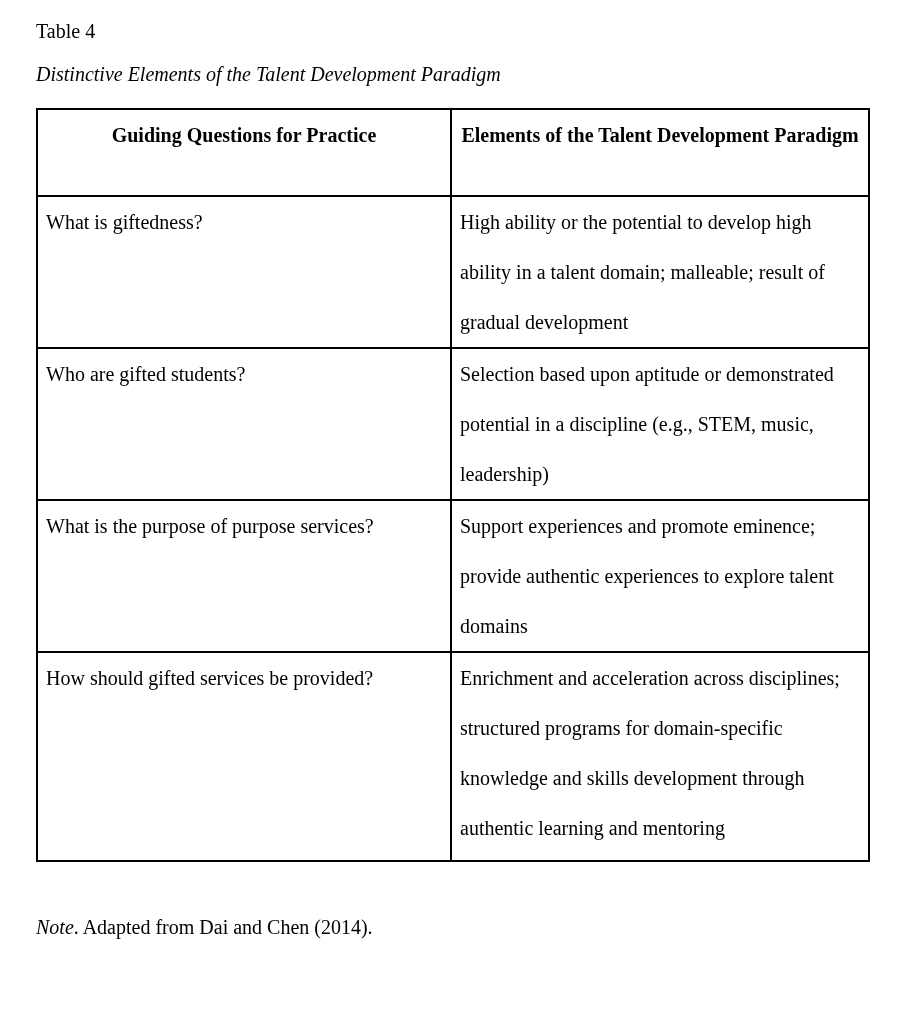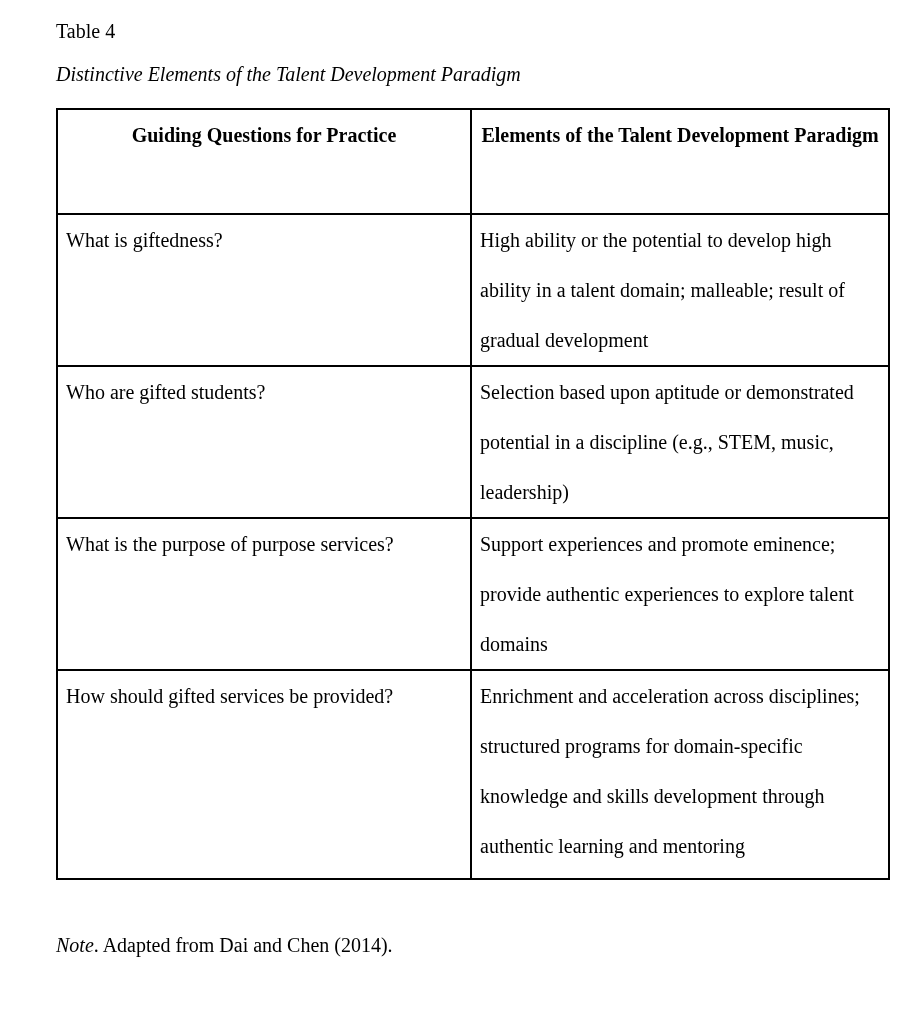--- a/index.html
+++ b/index.html
@@ -7,21 +7,21 @@
     padding: 0;
     background: #ffffff;
     color: #000000;
     font-family: "Liberation Serif", "DejaVu Serif", serif;
   }
   .page {
     position: relative;
     width: 906px;
     height: 1024px;
     box-sizing: border-box;
-    padding: 20px 36px 0 56px;
+    padding: 20px 36px 0 36px;
     background: #ffffff;
     overflow: hidden;
   }
   .table-label {
     font-size: 20px;
     line-height: 23px;
   }
   .table-title {
     font-size: 20px;
     line-height: 23px;
@@ -41,21 +41,21 @@
     border: 2px solid #000000;
     vertical-align: top;
     font-size: 20px;
     line-height: 50px;
     padding: 0 8px;
     box-sizing: border-box;
     overflow: hidden;
   }
   table.apa-table th {
     font-weight: bold;
-    height: 105px;
+    height: 87px;
   }
   table.apa-table td {
     font-weight: normal;
     text-align: left;
     border-radius: 23px;
   }
   tr.body-row td { height: 150px; }
   tr.body-row-last td { height: 209px; margin-top: 8px; }
   .note-line {
     font-size: 20px;

